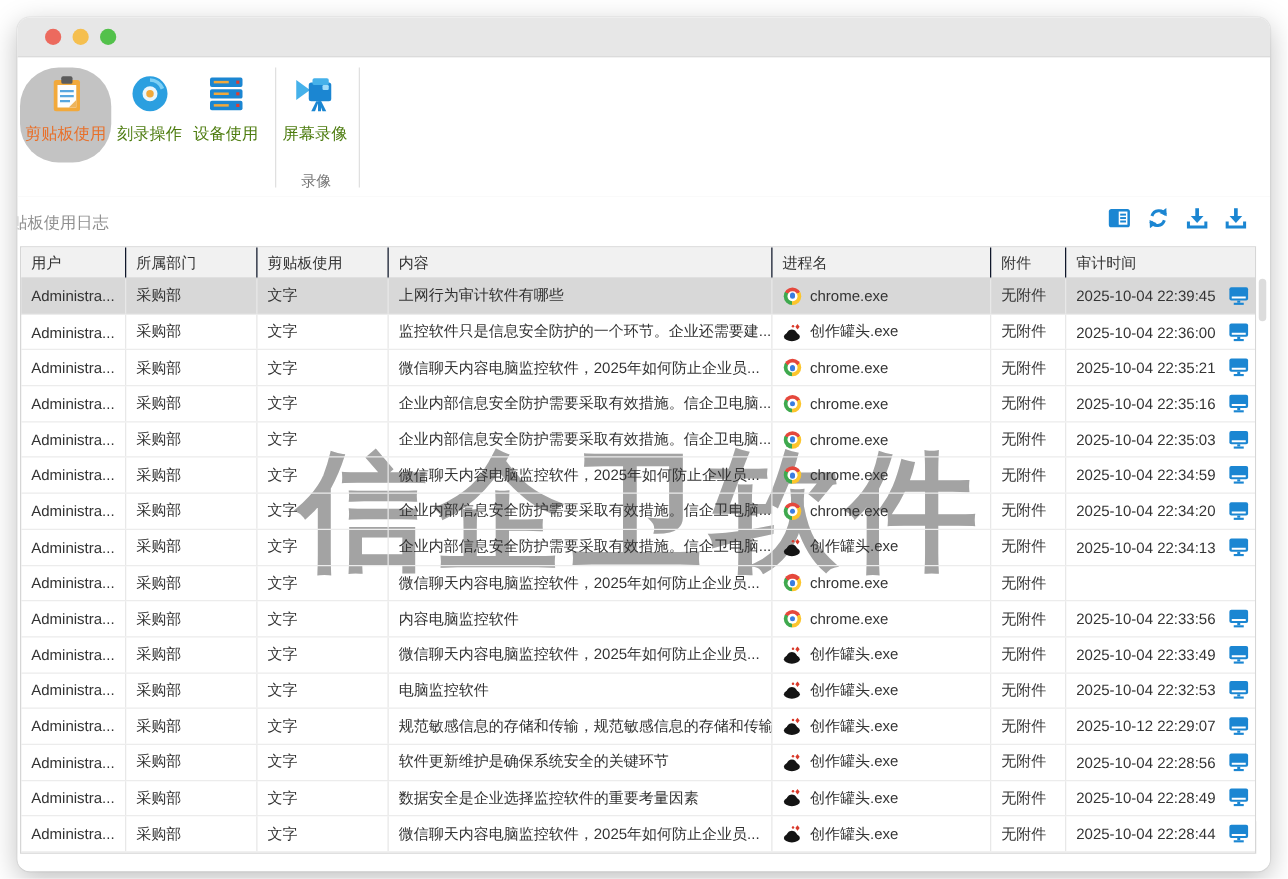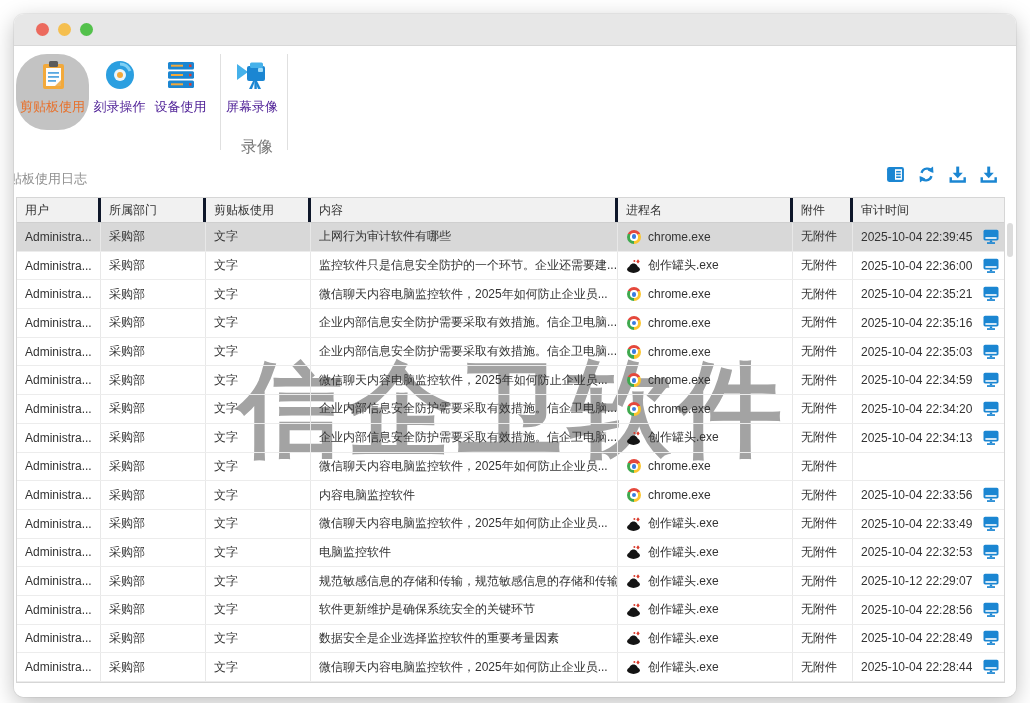--- a/index.html
+++ b/index.html
@@ -9,39 +9,39 @@
     border-radius:10px;box-shadow:0 6px 22px rgba(0,0,0,.25),0 0 0 1px rgba(0,0,0,.05);overflow:hidden;}
   
   .titlebar{position:relative;height:31px;background:#e7e7e7;border-bottom:1px solid #d8d8d8;}
   .dots{position:absolute;left:22px;top:9px;display:flex;gap:9px;}
   .dot{width:13px;height:13px;border-radius:50%;}
   .dot.red{background:#ec6a5e}.dot.yellow{background:#f5bf4f}.dot.green{background:#53c14b}
   
   .ribbon{position:relative;height:111px;background:#fff;border-bottom:1px solid #e2e2e2;}
   .rbtn{position:absolute;top:8px;height:76px;display:flex;flex-direction:column;align-items:center;justify-content:flex-start;cursor:default;}
   .rbtn .ricon{width:34px;height:34px;margin-top:4px;display:flex;align-items:center;justify-content:center;}
-  .rbtn .rlabel{margin-top:6px;font-size:13px;color:#4c1d95;white-space:nowrap;}
+  .rbtn .rlabel{margin-top:6px;font-size:13px;color:#4d7c0f;white-space:nowrap;}
   .rbtn.selected{background:#c3c3c3;}
   .rbtn.selected .rlabel{color:#e8702a;}
   .rsep{position:absolute;top:8px;width:1px;height:96px;background:#e0e0e0;}
-  .rgroup{position:absolute;font-size:16px;color:#777;}
+  .rgroup{position:absolute;font-size:12px;color:#777;}
   
   .content{position:absolute;left:0;top:143px;right:0;bottom:0;background:#fff;}
   .watermark{position:absolute;left:224px;top:184px;font-size:104px;font-weight:bold;color:#a3a3a3;
     letter-spacing:6px;white-space:nowrap;pointer-events:none;z-index:0;}
   .loghead{position:absolute;left:0;top:6px;right:0;height:28px;z-index:2;}
   .logtitle-clip{position:absolute;left:0;top:6px;width:82px;overflow:hidden;height:18px;}
   .logtitle-clip span{display:inline-block;margin-left:-18px;font-size:13px;color:#8f8f8f;white-space:nowrap;}
   .actions{position:absolute;right:18px;top:2px;display:flex;gap:12px;align-items:center;}
   .actions .abtn{width:19px;height:19px;display:flex;align-items:center;justify-content:center;cursor:pointer;}
   
   .tbl{position:absolute;left:2px;top:40px;width:989px;z-index:1;border:1px solid #d6d6d6;box-sizing:border-box;background:transparent;}
   .thead{display:flex;height:25px;background:#f1f1f1;border-bottom:1px solid #cfcfcf;box-sizing:border-box;}
   .th{font-size:12px;color:#333;display:flex;align-items:center;padding:0 8px;box-sizing:border-box;
-    border-right:3px solid #0f172a;white-space:nowrap;overflow:hidden;}
+    border-right:1px solid #0f172a;white-space:nowrap;overflow:hidden;}
   .tr{display:flex;height:28.7px;border-bottom:1px solid #ececec;box-sizing:border-box;background:transparent;}
   .tr.selected{background:#d8d8d8;}
   .td{font-size:12px;color:#333;display:flex;align-items:center;padding:0 8px;box-sizing:border-box;
     border-right:1px solid #e8e8e8;white-space:nowrap;overflow:hidden;}
   .c-user{width:84px}.c-dept{width:105px}.c-type{width:105px}.c-content{width:307px}
   .c-proc{width:175px}.c-att{width:60px}.c-time{width:151px;border-right:none;justify-content:space-between;padding-right:5px;}
   .proc-icon{width:16px;height:16px;margin-right:6px;position:relative;flex:0 0 auto;display:inline-block;}
   .glyph-chrome{position:absolute;left:1px;top:1px;width:14px;height:14px;border-radius:50%;
     background:conic-gradient(from 60deg,#fcc52c 0 120deg,#3fa94e 0 240deg,#e5483c 0 360deg);}
   .glyph-chrome::before{content:"";position:absolute;left:3.2px;top:3.2px;width:7.6px;height:7.6px;border-radius:50%;background:#fff;}

